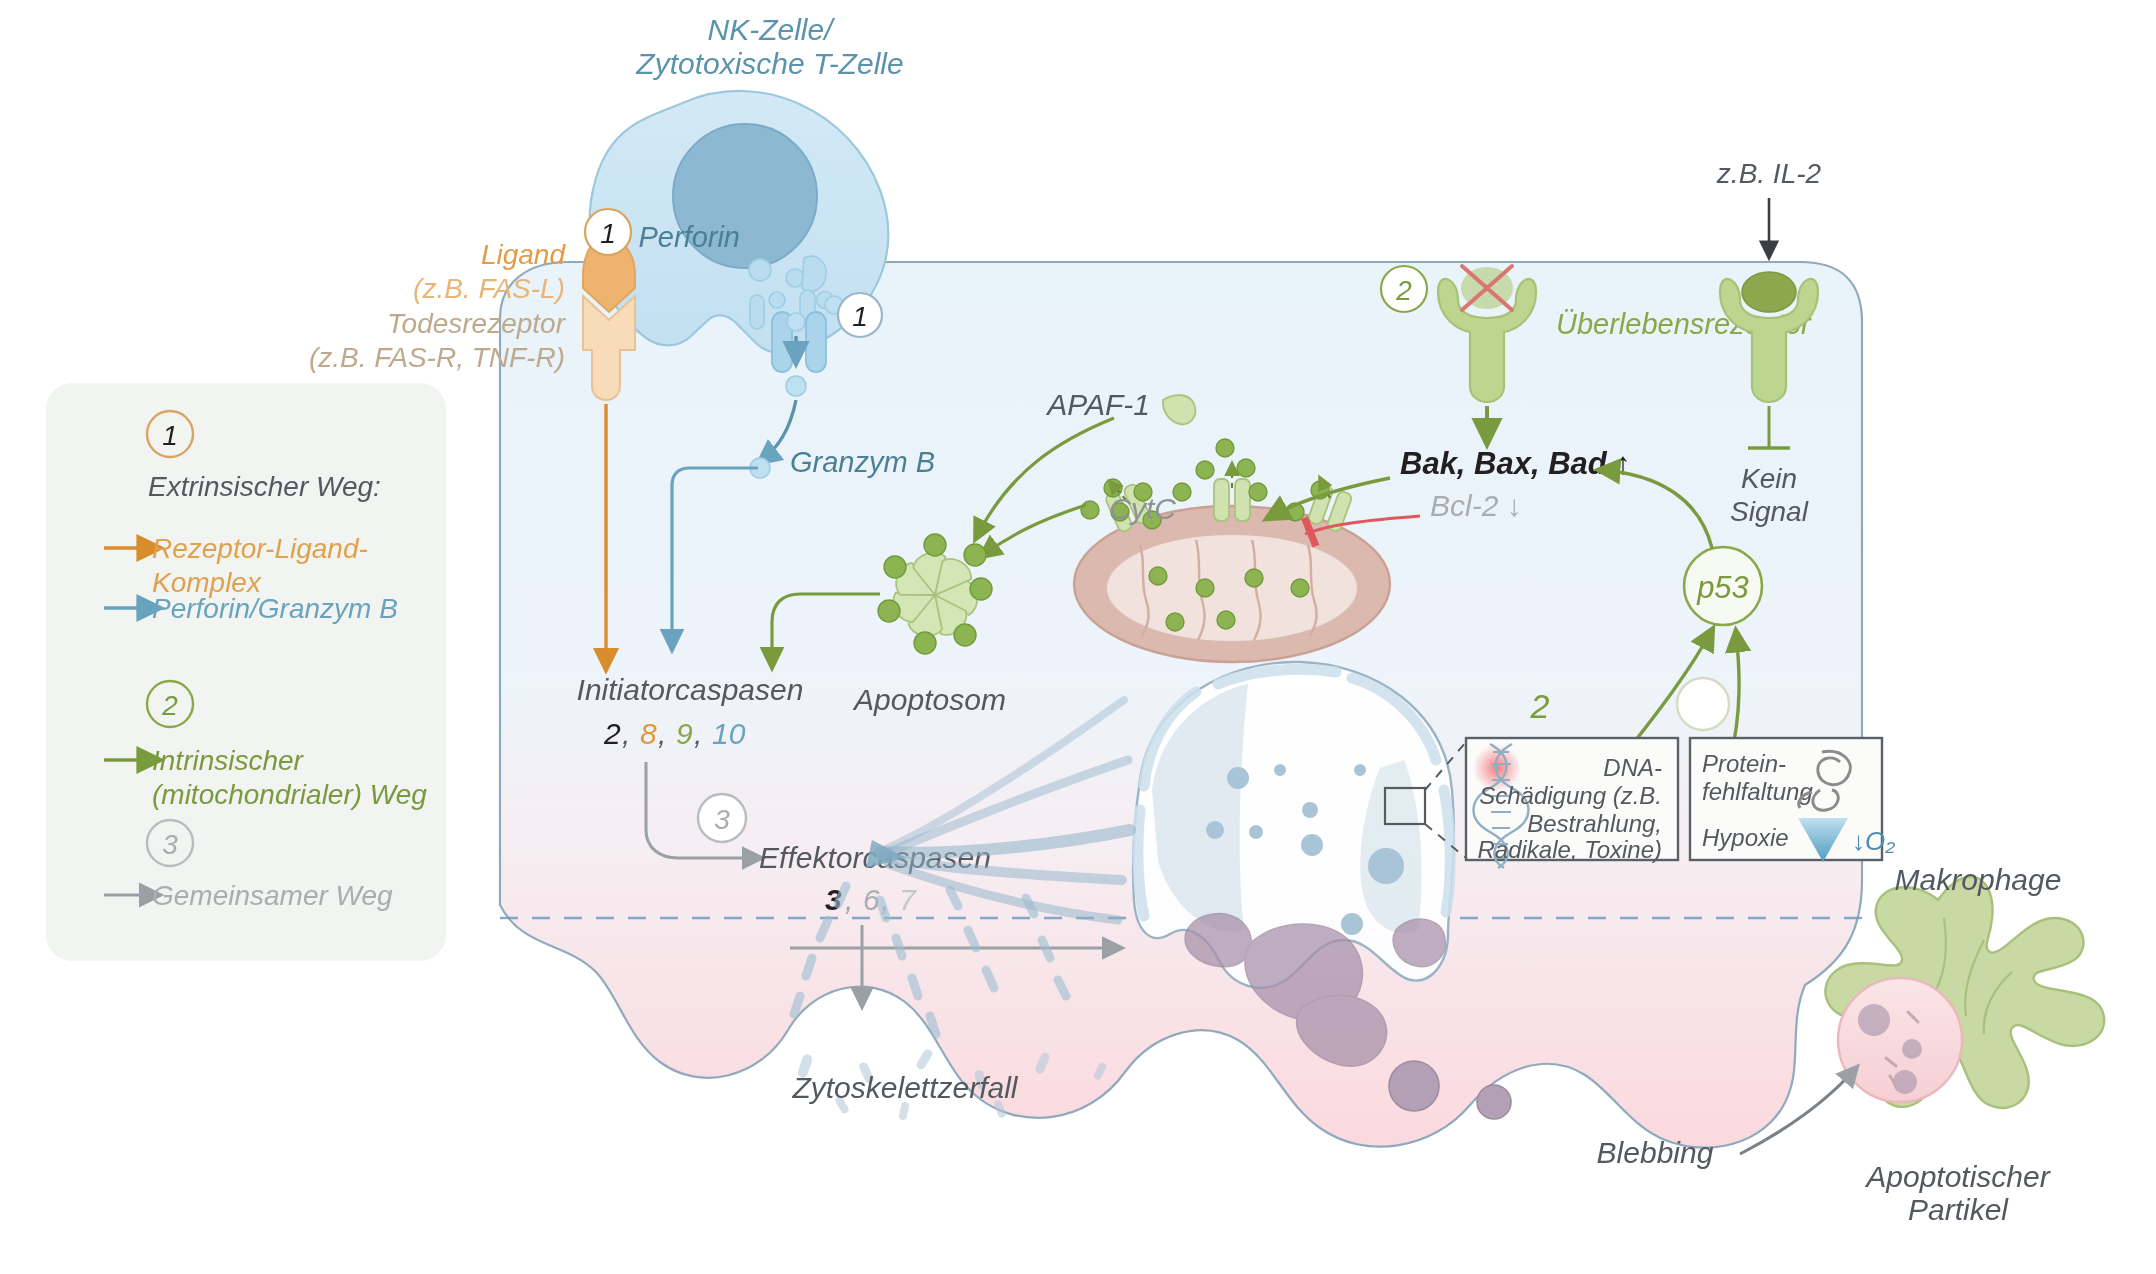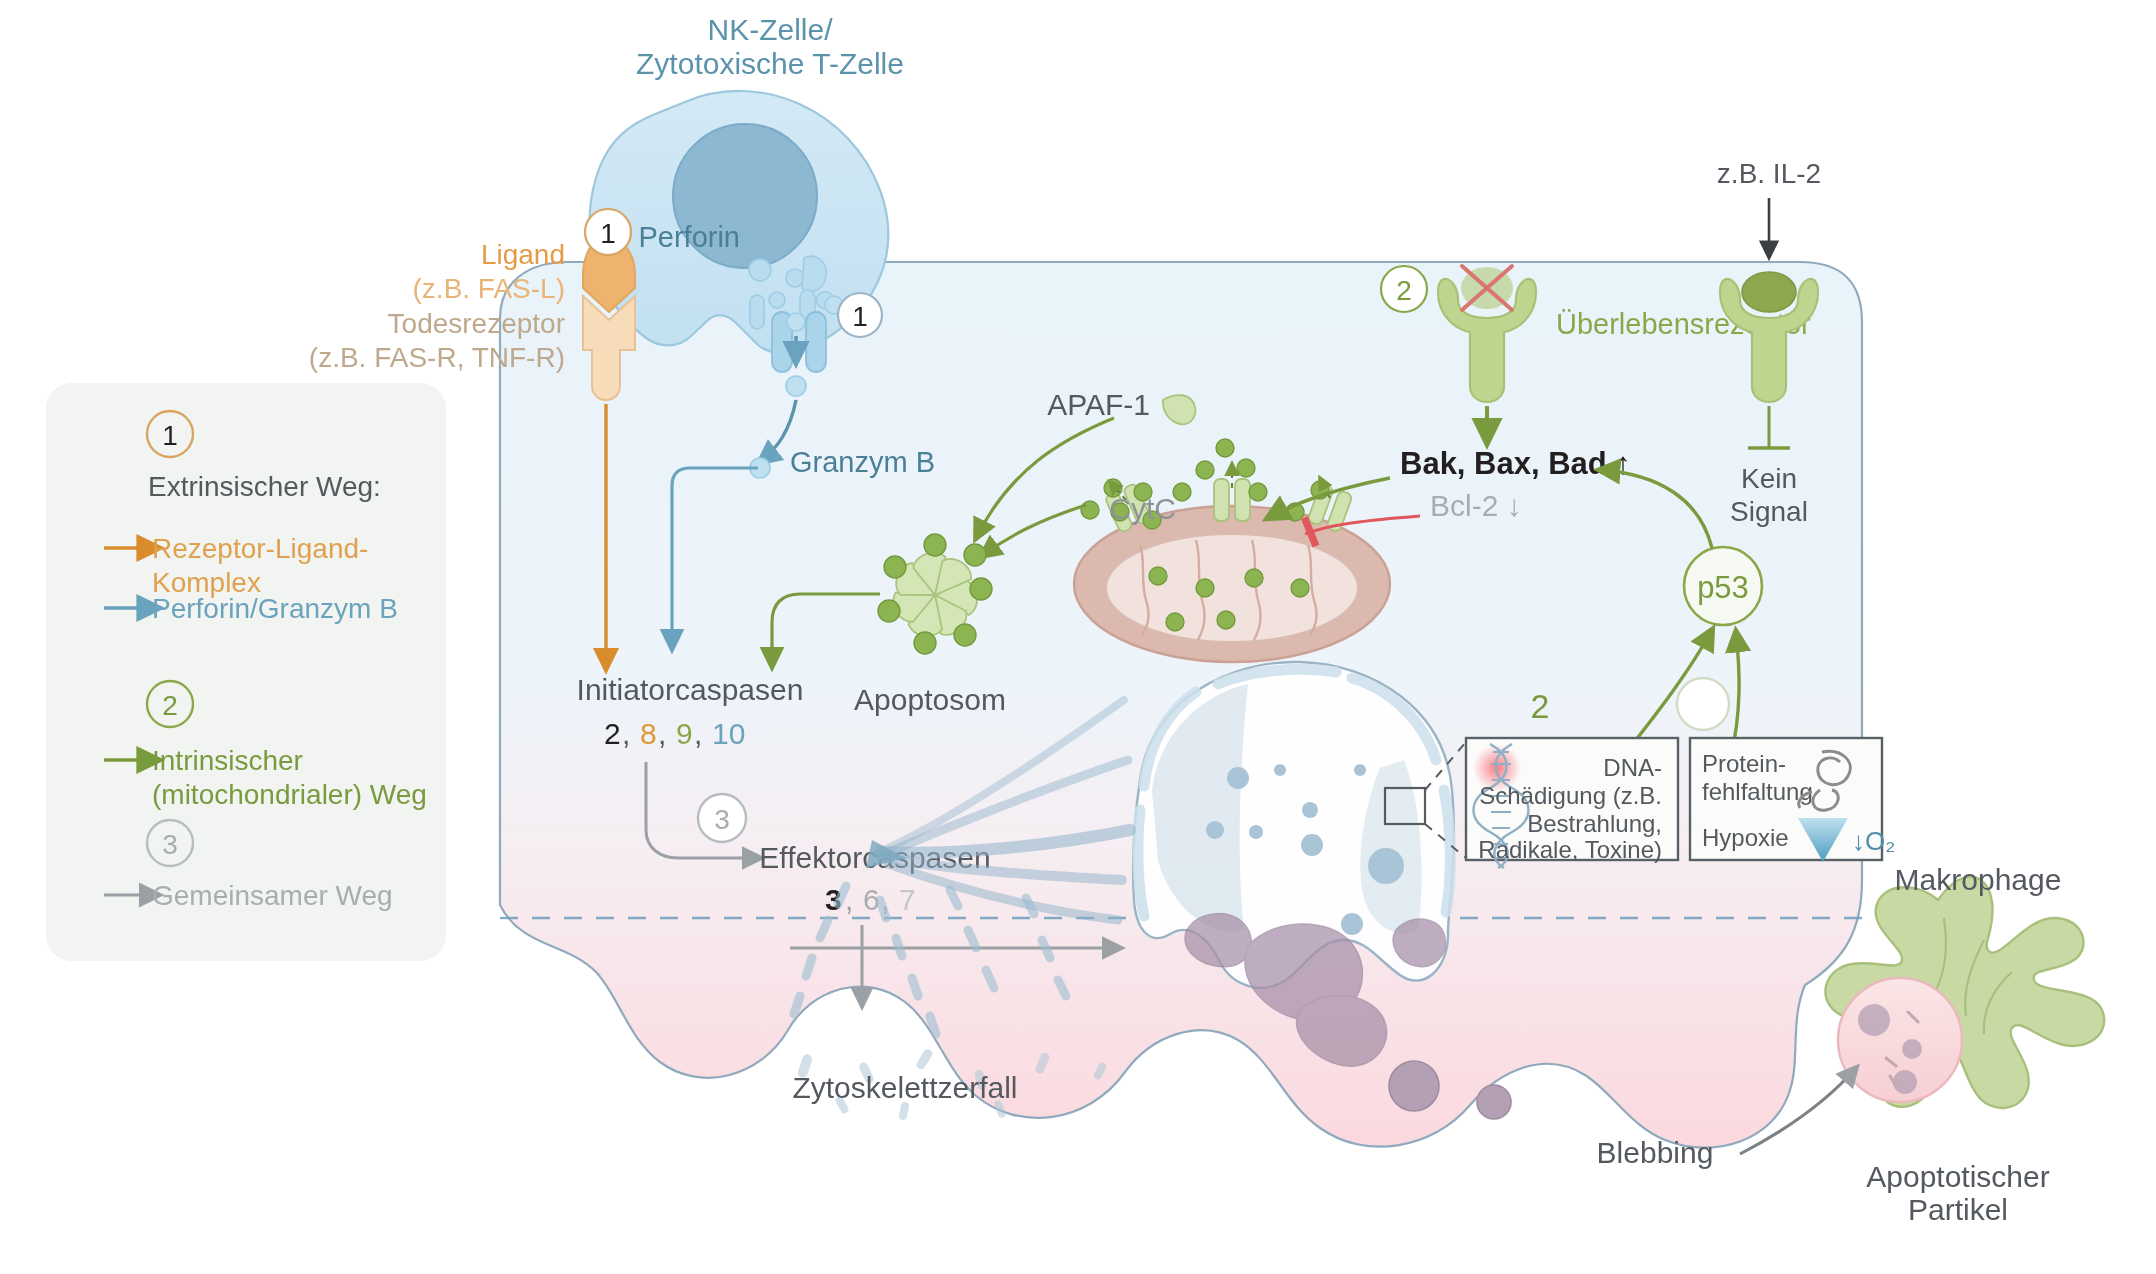--- a/index.html
+++ b/index.html
@@ -7,21 +7,21 @@
     background: #ffffff;
   }
   body {
     width: 2156px; height: 1274px;
     font-family: "Liberation Sans", sans-serif;
     overflow: hidden;
     position: relative;
   }
   #stage {
     position: absolute; inset: 0;
-    width: 2156px; height: 1274px;
+    width: 2156px; height: 1274px; font-style: italic;
   }
   svg#diagram { display:block; width: 2156px; height: 1274px; }
 
   .lbl { font-family: "Liberation Sans", sans-serif; }
   .t-dark   { fill: #54595f; }
   .t-black  { fill: #231f20; }
   .t-blue   { fill: #5b93ad; }
   .t-bluedk { fill: #4a7f96; }
   .t-orange { fill: #e59b46; }
   .t-orangelt { fill: #e9b476; }

